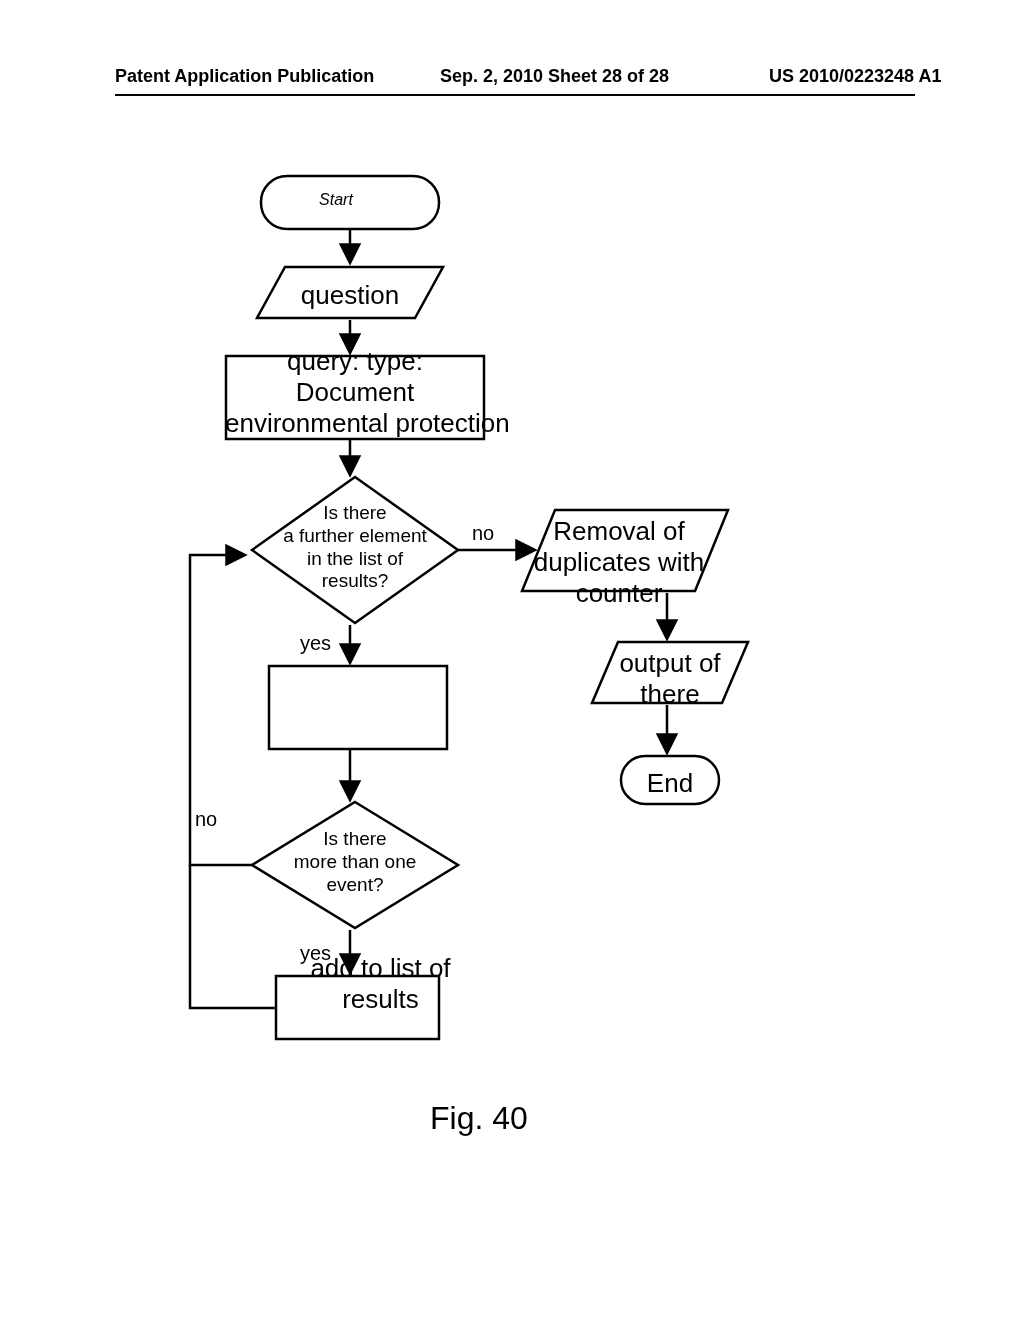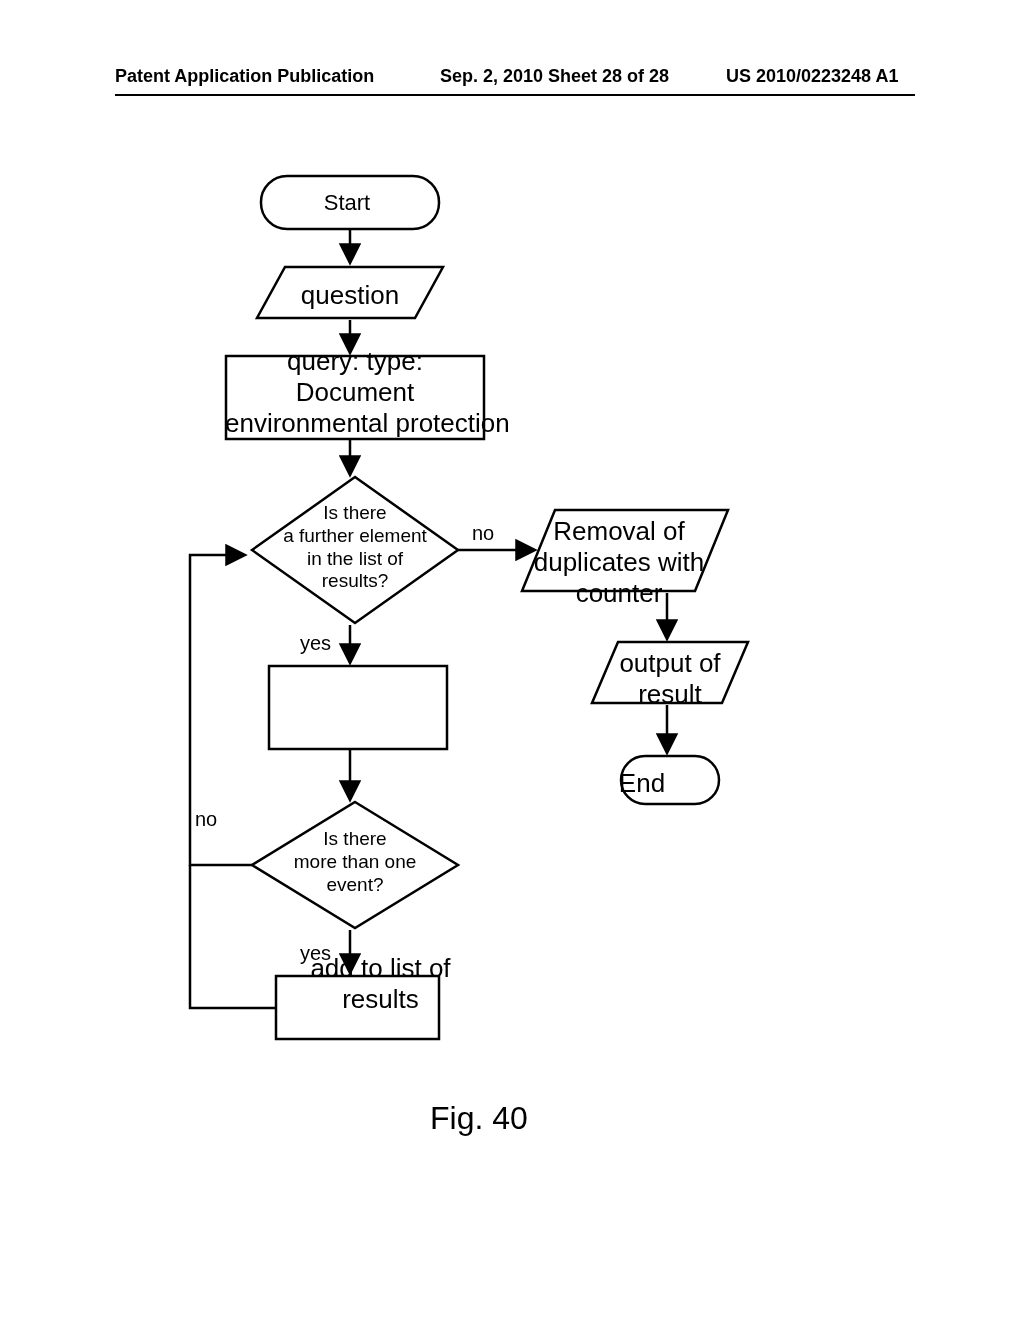--- a/index.html
+++ b/index.html
@@ -49,26 +49,26 @@
   }
 </style>
 </head>
 <body>
 <div class="page">
 
 <div class="hline" style="left:115px; top:94px; width:800px;"></div>
 
 <div class="header-text" style="left:115px;">Patent Application Publication</div>
 <div class="header-text" style="left:440px;">Sep. 2, 2010  Sheet 28 of 28</div>
-<div class="header-text" style="left:726px;">US 2010/0223248 A1</div>
+<div class="header-text" style="left:769px;">US 2010/0223248 A1</div>
 
 <svg class="shape" style="left:260px; top:175px; width:180px; height:55px;">
       <rect x="1" y="1" width="178" height="53" rx="26" ry="26" fill="none" stroke="#000" stroke-width="2.5"></rect>
     </svg>
-<div class="shape-label" style="left:257px; top:190px; width:180px; font-size:22px;">Start</div>
+<div class="shape-label" style="left:246px; top:190px; width:180px; font-size:16px;font-style:italic;">Start</div>
 
 <svg class="shape" style="left:255px; top:265px; width:190px; height:55px;">
       <polygon points="30,2 188,2 160,53 2,53" fill="none" stroke="#000" stroke-width="2.5"></polygon>
     </svg>
 <div class="shape-label" style="left:255px; top:280px; width:190px;">question</div>
 
 <svg class="shape" style="left:225px; top:355px; width:260px; height:85px;">
       <rect x="1" y="1" width="258" height="83" fill="none" stroke="#000" stroke-width="2.5"></rect>
     </svg>
 <div class="shape-label" style="left:225px; top:346px; width:260px;">query: type:
@@ -104,26 +104,26 @@
       <polygon points="35,2 208,2 175,83 2,83" fill="none" stroke="#000" stroke-width="2.5"></polygon>
     </svg>
 <div class="shape-label" style="left:524px; top:516px; width:190px;">Removal of
 duplicates with
 counter</div>
 
 <svg class="shape" style="left:590px; top:640px; width:160px; height:65px;">
       <polygon points="28,2 158,2 132,63 2,63" fill="none" stroke="#000" stroke-width="2.5"></polygon>
     </svg>
 <div class="shape-label" style="left:595px; top:648px; width:150px;">output of
-result</div>
+there</div>
 
 <svg class="shape" style="left:620px; top:755px; width:100px; height:50px;">
       <rect x="1" y="1" width="98" height="48" rx="24" ry="24" fill="none" stroke="#000" stroke-width="2.5"></rect>
     </svg>
-<div class="shape-label" style="left:592px; top:768px; width:100px;">End</div>
+<div class="shape-label" style="left:620px; top:768px; width:100px;">End</div>
 
 <svg class="arrow" style="left:0; top:0; width:1024px; height:1320px;">
   <defs>
     <marker id="ah" viewBox="0 0 12 12" refX="10" refY="6" markerWidth="9" markerHeight="9" orient="auto-start-reverse">
       <path d="M0,0 L12,6 L0,12 Z" fill="#000"></path>
     </marker>
   </defs>
 
   <line x1="350" y1="230" x2="350" y2="262" stroke="#000" stroke-width="2.5" marker-end="url(#ah)"></line>
   <line x1="350" y1="320" x2="350" y2="352" stroke="#000" stroke-width="2.5" marker-end="url(#ah)"></line>

